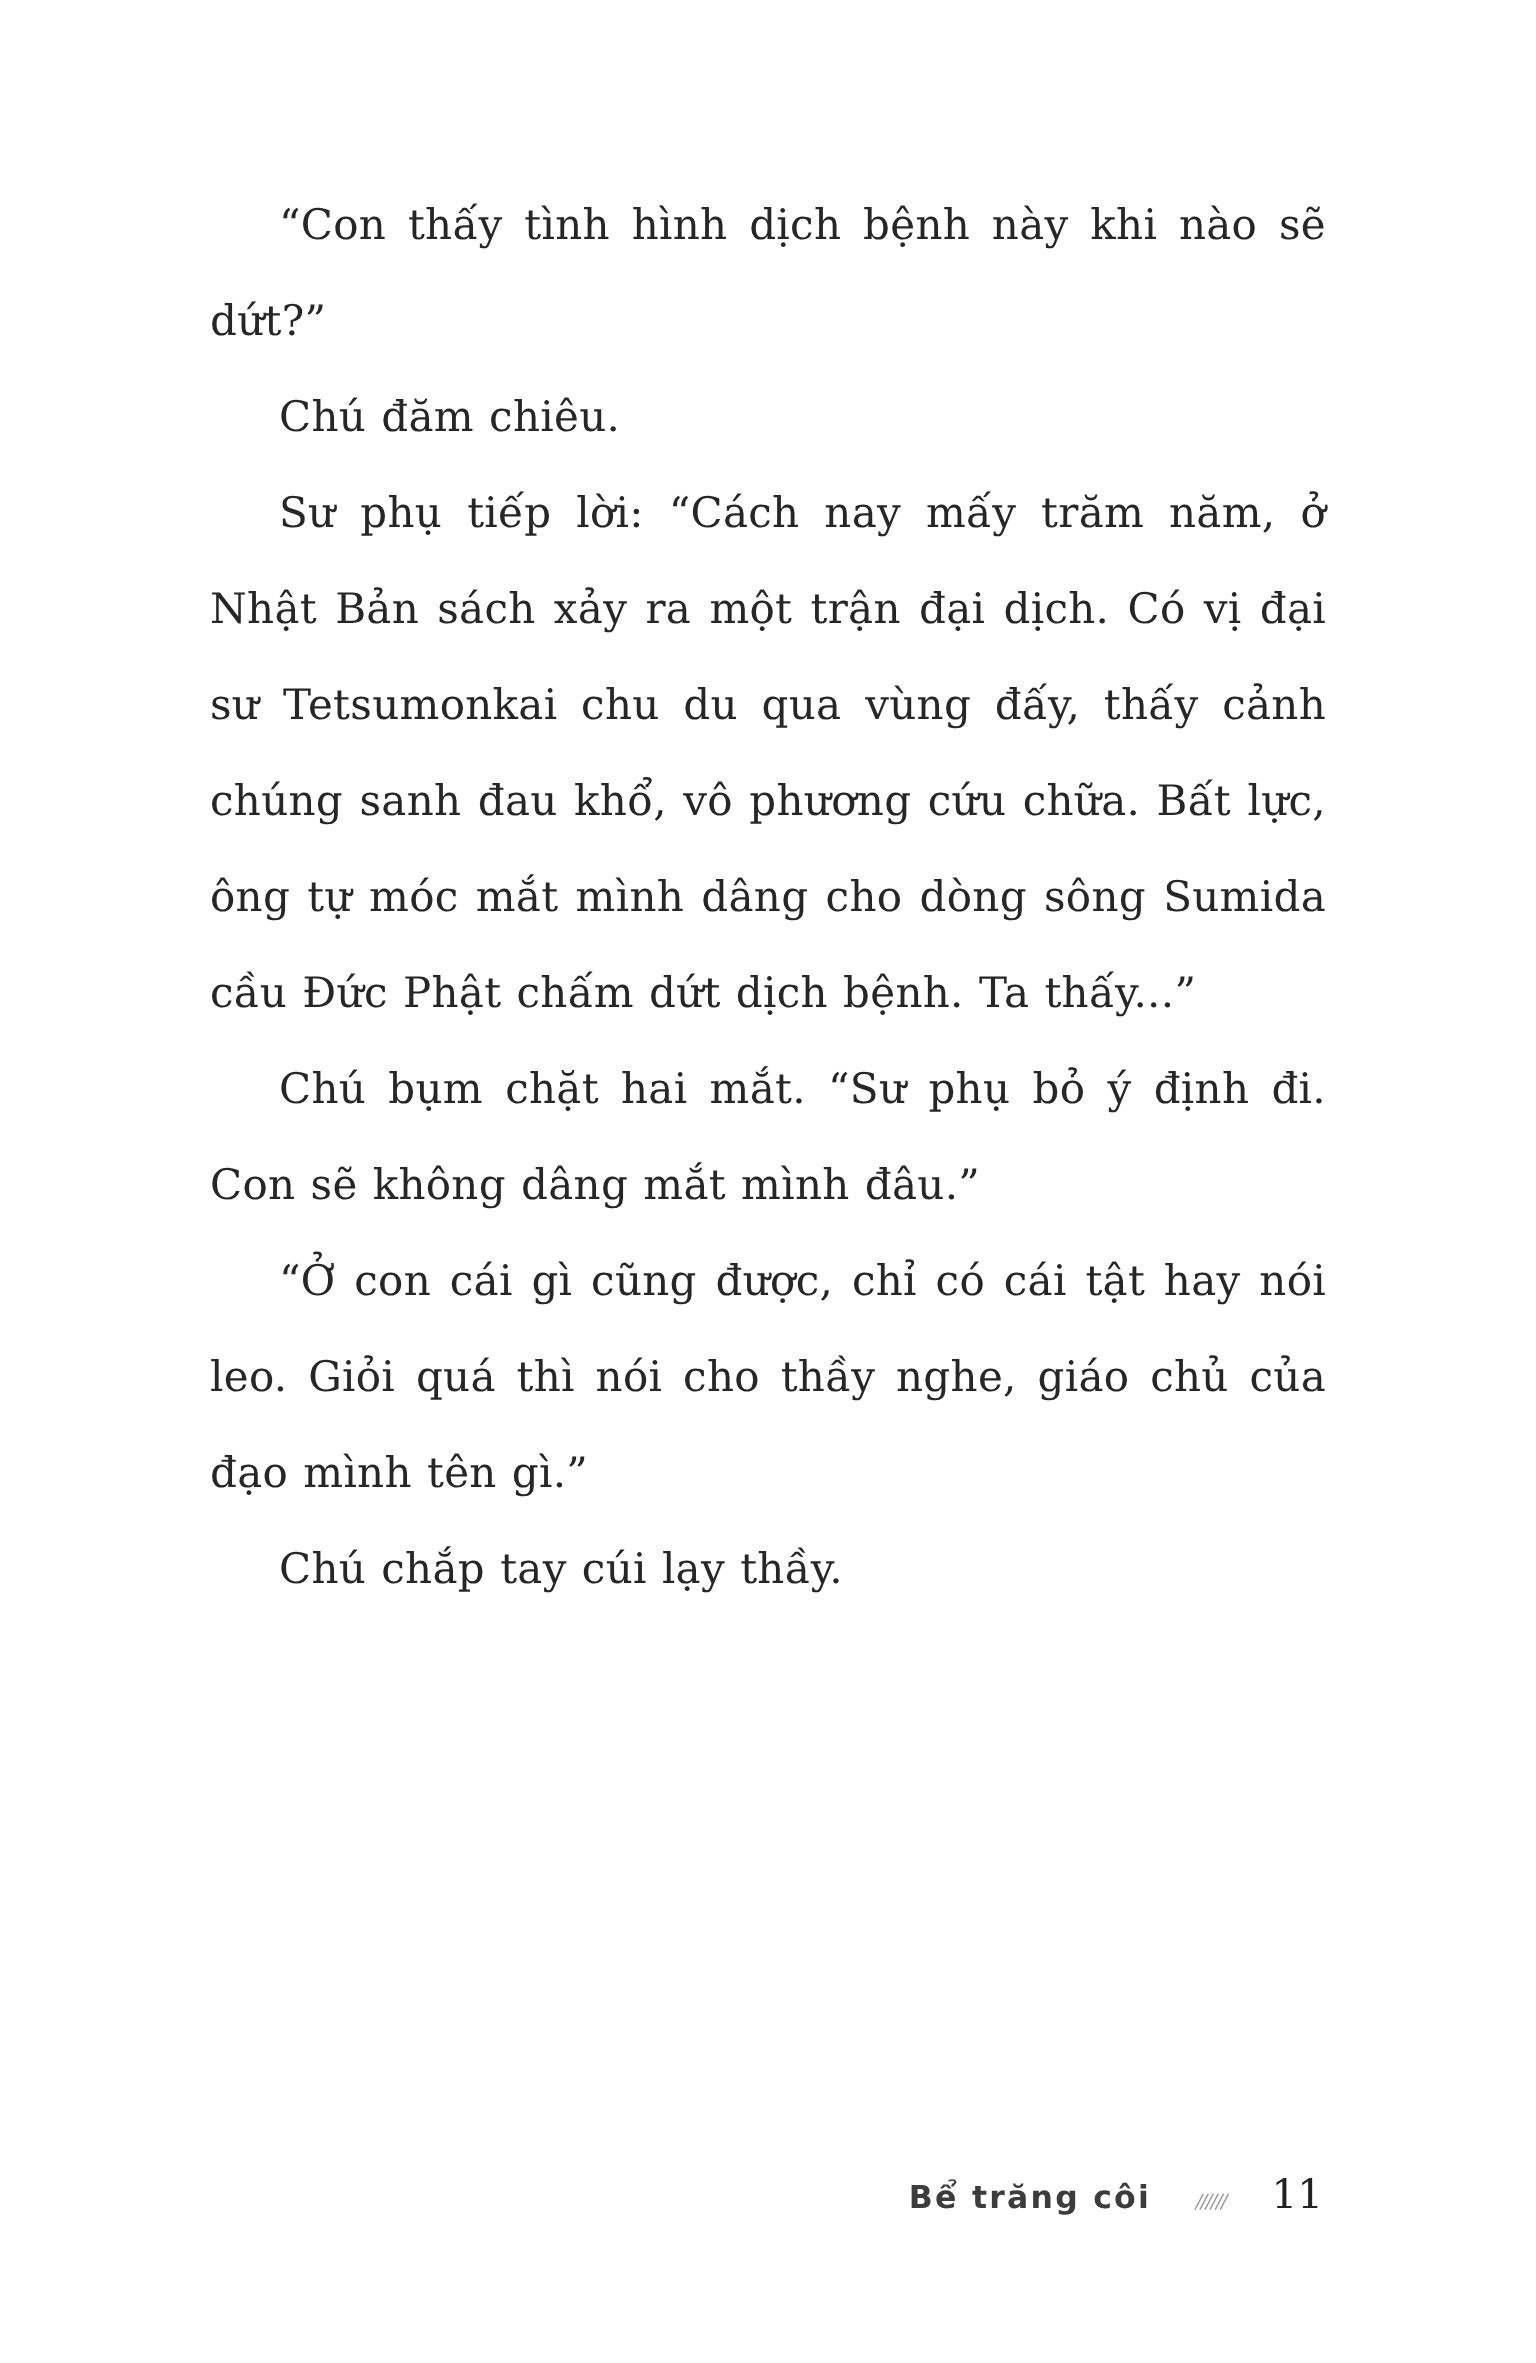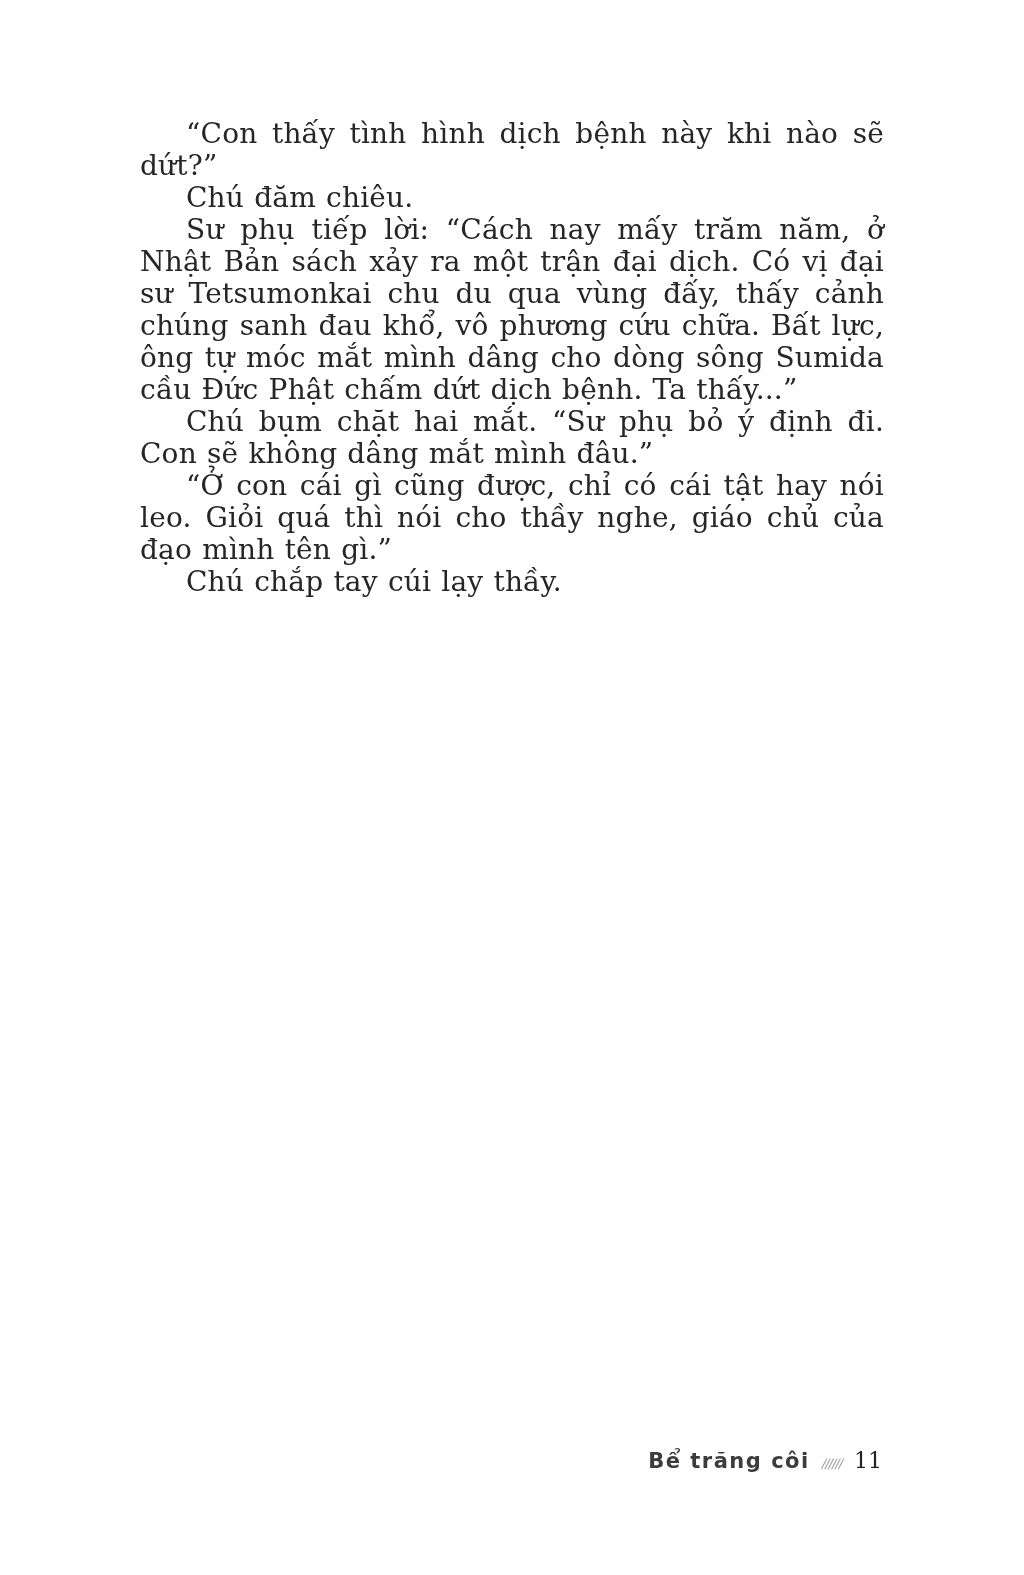--- a/index.html
+++ b/index.html
@@ -18,52 +18,52 @@
   }
   .text-block {
     position: absolute;
     left: 140px;
     top: 118px;
     width: 744px;
   }
   .text-block p {
     margin: 0;
     font-size: 28px;
-    line-height: 32px;
+    line-height: 64px;
     text-align: justify;
     text-indent: 46px;
     letter-spacing: 0.2px;
     word-spacing: 1px;
   }
   .footer {
     position: absolute;
     right: 142px;
     top: 1448px;
     display: flex;
     align-items: baseline;
-    gap: 12px;
+    gap: 30px;
   }
   .footer .book-title {
     font-family: "DejaVu Sans", "Liberation Sans", sans-serif;
     font-size: 21px;
     font-weight: 600;
     letter-spacing: 1.5px;
     color: #3c3c3c;
   }
   .footer .ornament {
     font-family: "DejaVu Sans", "Liberation Sans", sans-serif;
     font-size: 13px;
     letter-spacing: -1px;
     color: #9a9a9a;
     transform: skewX(-12deg);
     display: inline-block;
   }
   .footer .page-number {
     font-family: "DejaVu Serif", "Liberation Serif", serif;
-    font-size: 22px;
+    font-size: 27px;
     color: #222222;
     text-align: center;
   }
 </style>
 </head>
 <body>
 
 <div class="page">
 
   <div class="text-block">

